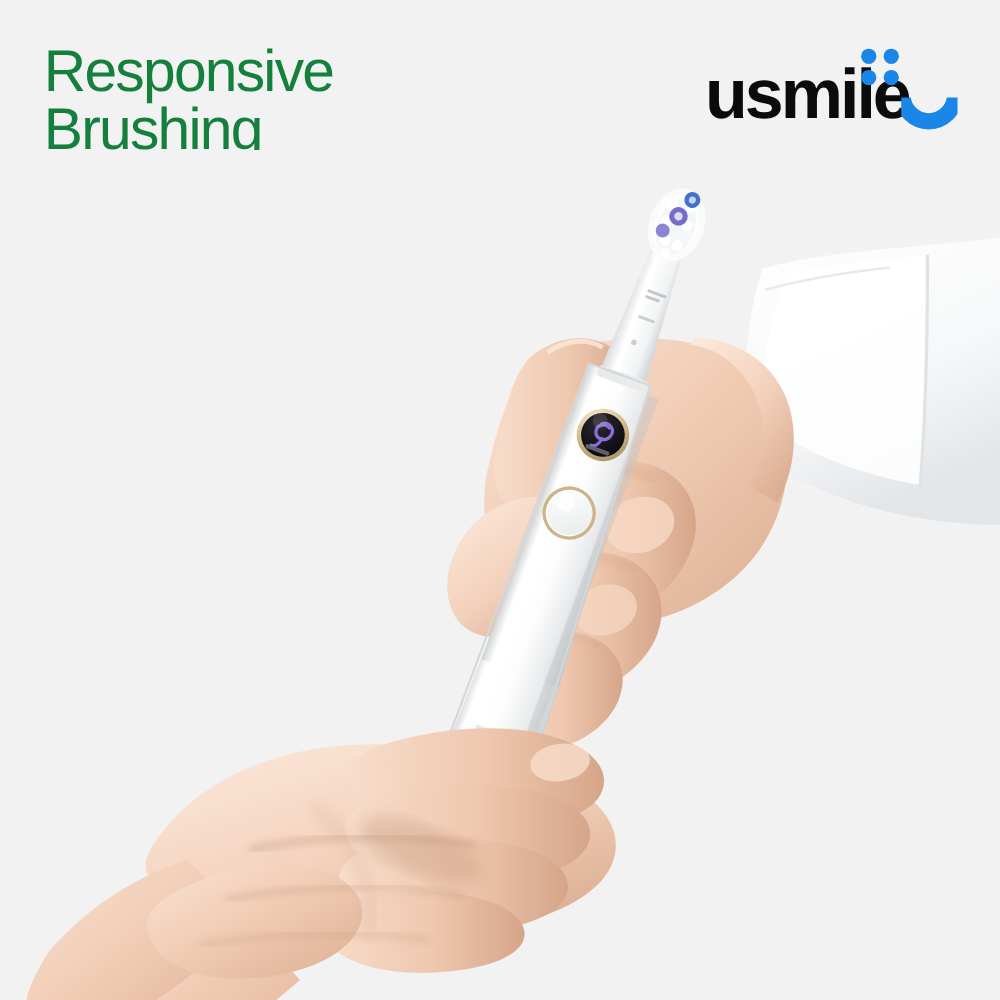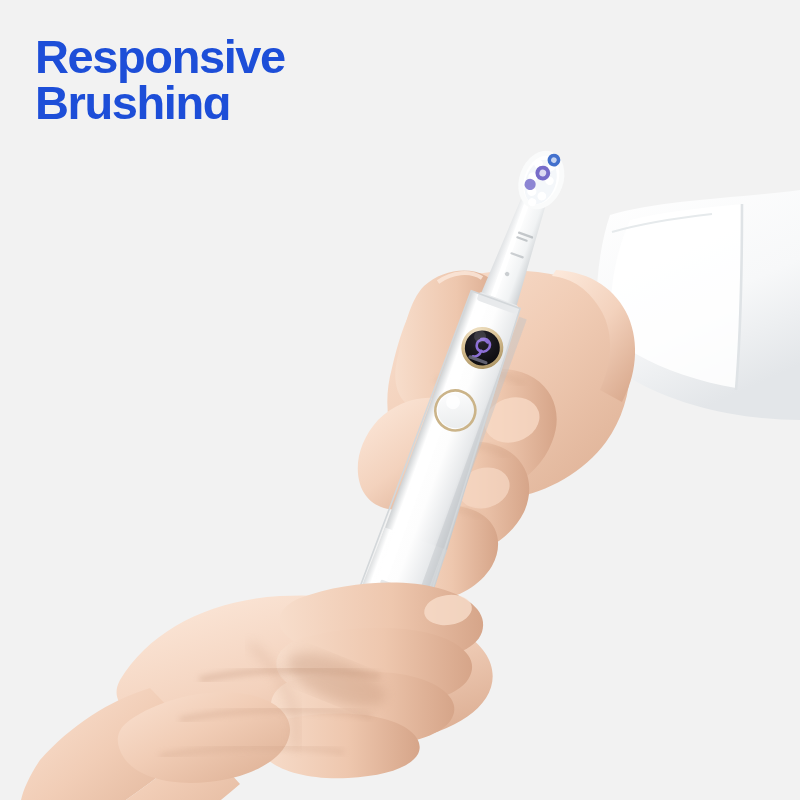--- a/index.html
+++ b/index.html
@@ -9,22 +9,22 @@
     font-family:"Liberation Sans","DejaVu Sans",sans-serif;
   }
   #page{
     position:relative; width:800px; height:800px;
     background:#f2f2f2; overflow:hidden;
   }
 
   
   #headline{
     position:absolute; left:35px; top:34px;
-    font-size:47px; font-weight:700; line-height:0.98;
-    letter-spacing:-1.4px; color:#1d4ed8; white-space:pre-line;
+    font-size:47px; font-weight:400; line-height:0.98;
+    letter-spacing:-1.4px; color:#15803d; white-space:pre-line;
   }
   
   #subtitle{
     position:absolute; left:35px; top:152px;
     font-size:26.5px; font-weight:400; line-height:1.12;
     letter-spacing:-0.7px; color:#1b1b1b; white-space:pre-line;
   }
 
   
   #logo{ position:absolute; left:566px; top:36px; width:200px; height:68px; }
@@ -40,20 +40,40 @@
 <body>
 
 <div id="page">
 
   <div id="headline">Responsive
 Brushing</div>
 
   <div id="subtitle">Get the bass brushing technique,
 no learning required.</div>
 
+  <div id="logo">
+    <svg viewBox="0 0 200 68" xmlns="http://www.w3.org/2000/svg">
+
+      <text class="logo-word" x="-2" y="58" fill="#0b0b0b">usmile</text>
+
+      <clipPath id="eclip">
+          <rect x="155" y="42" width="46" height="26"></rect>
+        </clipPath>
+      <g clip-path="url(#eclip)">
+        <circle cx="177" cy="40" r="21" fill="none" stroke="#1a86e8" stroke-width="13"></circle>
+      </g>
+
+      <g fill="#1a86e8">
+        <circle cx="129" cy="9" r="6.1"></circle>
+        <circle cx="147" cy="9" r="6.1"></circle>
+        <circle cx="129" cy="26" r="6.1"></circle>
+        <circle cx="147" cy="26" r="6.1"></circle>
+      </g>
+    </svg>
+  </div>
 
   <div id="photo">
   <svg viewBox="0 0 800 680" xmlns="http://www.w3.org/2000/svg">
 
     <defs>
 
       <linearGradient id="skinA" x1="0" y1="0" x2="1" y2="1">
         <stop offset="0" stop-color="#fae2d2"></stop>
         <stop offset="0.45" stop-color="#f1cdb6"></stop>
         <stop offset="1" stop-color="#dcae92"></stop>

